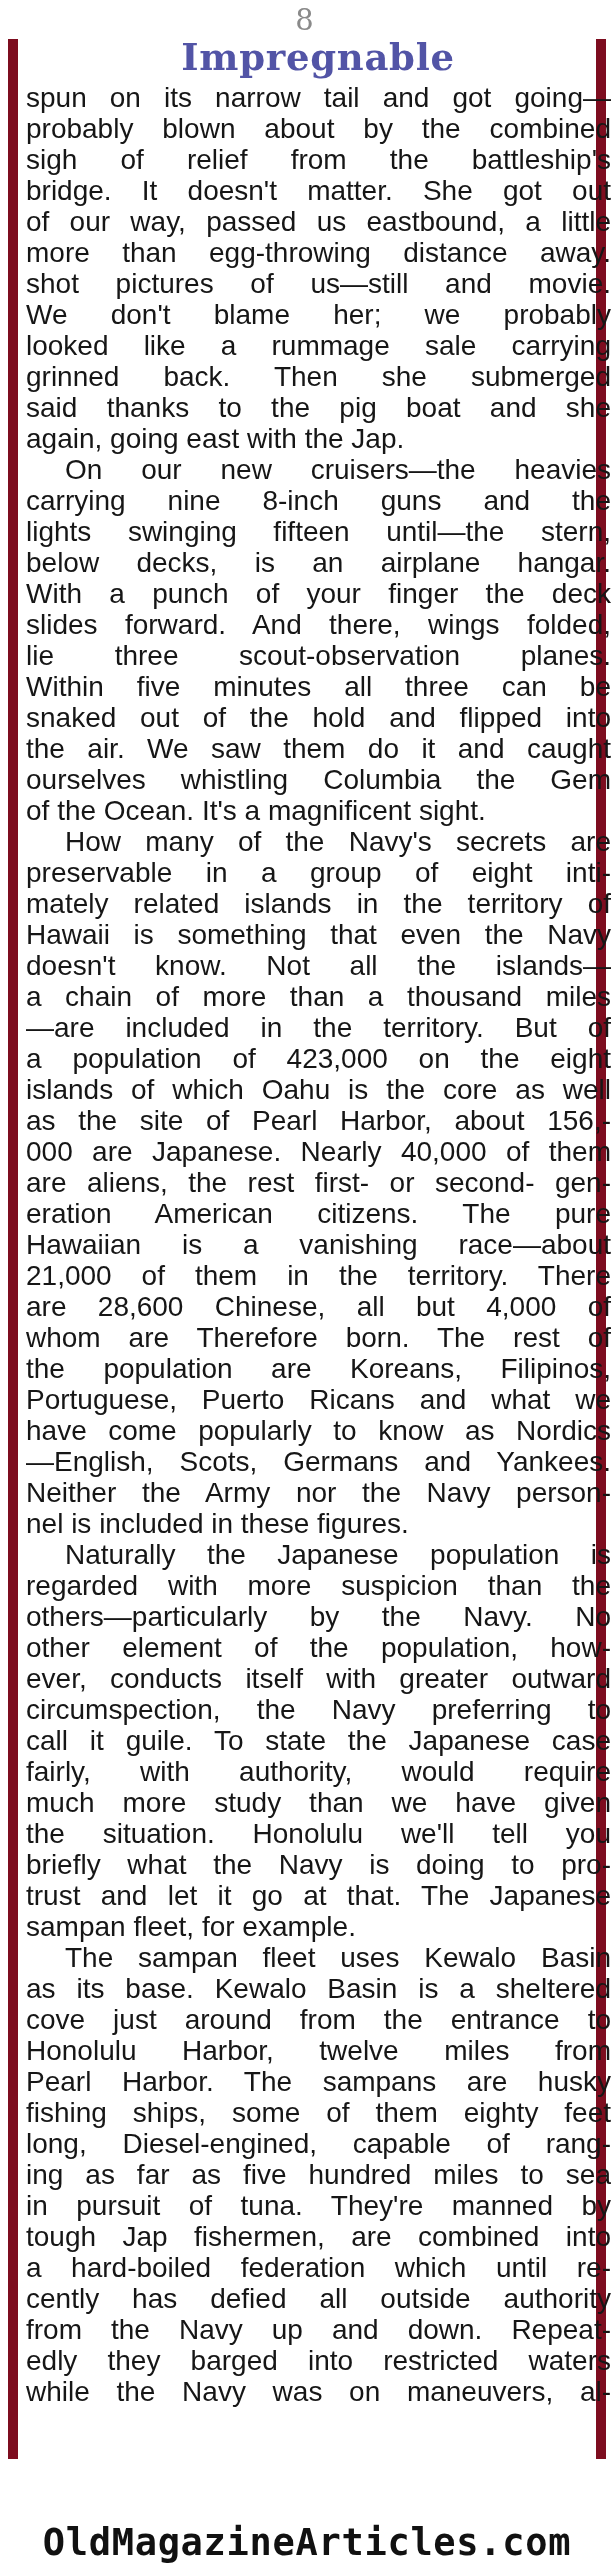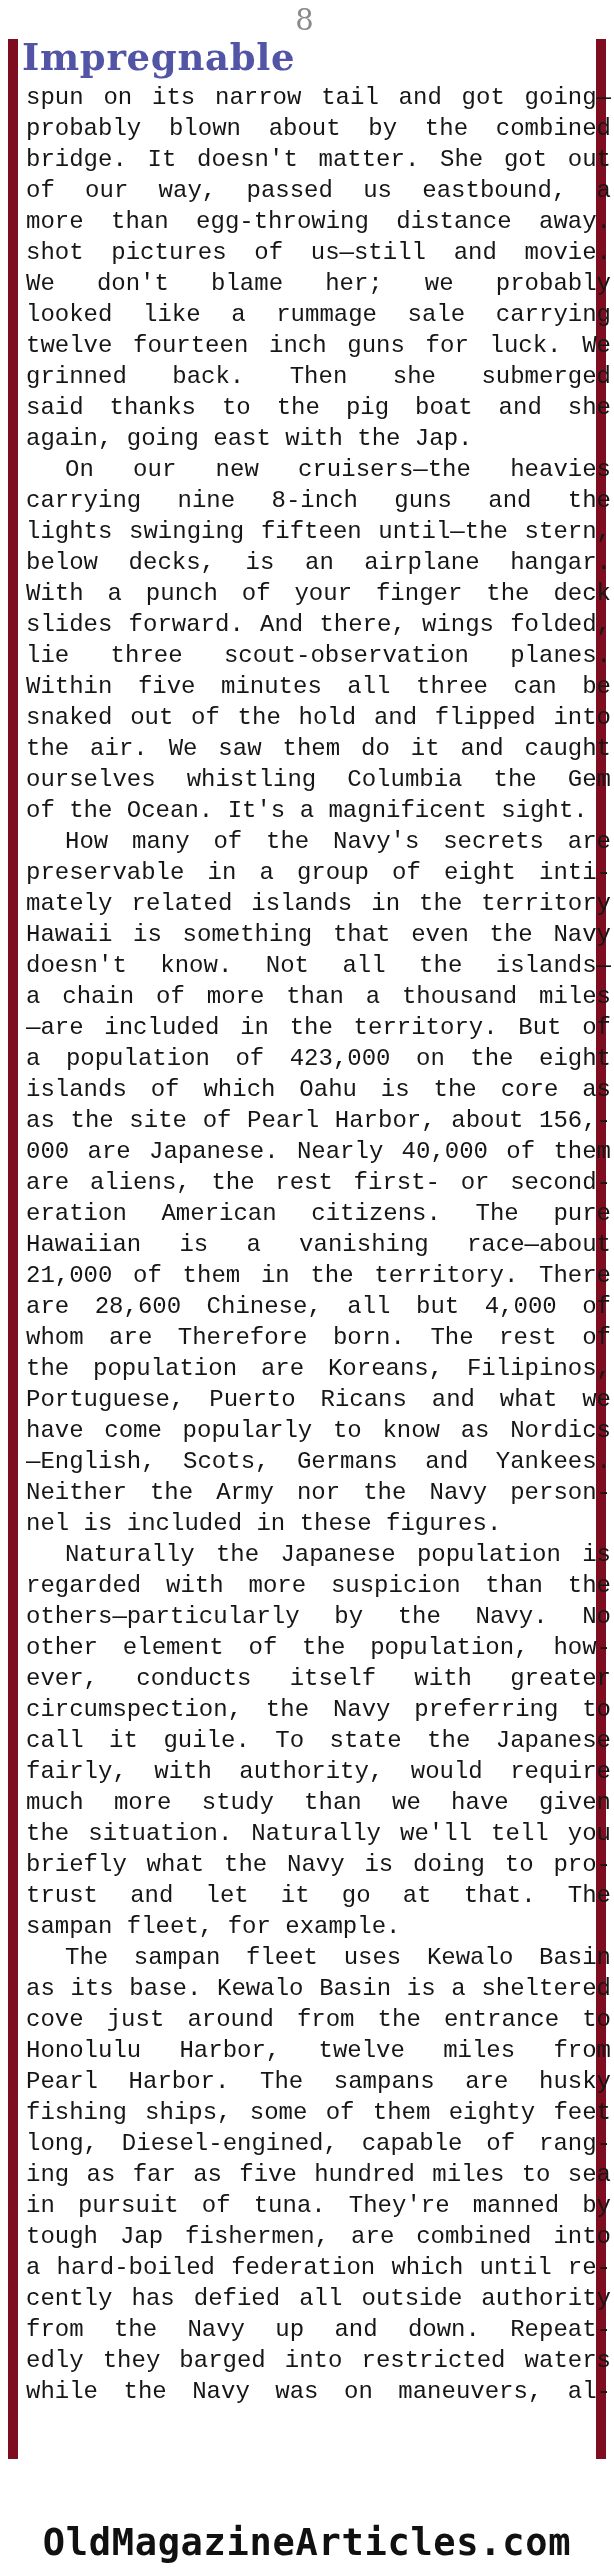--- a/index.html
+++ b/index.html
@@ -14,40 +14,41 @@
     position:absolute;
     top:2.8px; left:0; width:609px;
     text-align:center;
     font-family:"DejaVu Serif", serif;
     font-size:29px; line-height:35px;
     color:var(--page-number-color,#8a8a8a);
   }
   .article-title {
     position:absolute;
     top:36px; left:22px; width:592px;
+    text-align:center;
     font-family:"DejaVu Serif", serif;
     font-weight:bold;
     font-size:37px; line-height:43px;
     letter-spacing:0.7px;
     color:var(--title-color,#5254a6);
   }
   .side-bar {
     position:absolute;
     top:39px;
     width:9.7px; height:2420px;
     background:var(--bar-color,#7d0d1f);
   }
   .side-bar.left  { left:8.3px; }
   .side-bar.right { left:596px; }
   .article-body {
     position:absolute;
     top:82px; left:26px; width:585px;
     color:var(--text-color,#161616);
-    font-family:Liberation Mono, monospace;
-    font-size:24px;
+    font-family:Liberation Sans, sans-serif;
+    font-size:28px;
   }
   .body-line {
     height:31px; line-height:31px;
     white-space:normal;
     text-align:justify;
     text-align-last:justify;
     overflow:hidden;
   }
   .body-line.no-just { text-align-last:left; }
   .body-line.indent  { text-indent:39px; }
@@ -69,27 +70,27 @@
   <div class="side-bar left"></div>
   <div class="side-bar right"></div>
 
   <div class="page-number">8</div>
 
   <div class="article-title">Impregnable</div>
 
   <div class="article-body">
       <div class="body-line">spun on its narrow tail and got going—</div>
       <div class="body-line">probably blown about by the combined</div>
+      <div class="body-line">sigh of relief from the battleship's</div>
       <div class="body-line">bridge.  It doesn't matter.  She got out</div>
       <div class="body-line">of our way, passed us eastbound, a little</div>
       <div class="body-line">more than egg-throwing distance away.</div>
       <div class="body-line">shot pictures of us—still and movie.</div>
       <div class="body-line">We don't blame her; we probably</div>
       <div class="body-line">looked like a rummage sale carrying</div>
-      <div class="body-line">twelve fourteen inch guns for luck.  We</div>
       <div class="body-line">grinned back.  Then she submerged</div>
       <div class="body-line">said thanks to the pig boat and she</div>
       <div class="body-line no-just">again, going east with the Jap.</div>
       <div class="body-line indent">On our new cruisers—the heavies</div>
       <div class="body-line">carrying nine 8-inch guns and the</div>
       <div class="body-line">lights swinging fifteen until—the stern,</div>
       <div class="body-line">below decks, is an airplane hangar.</div>
       <div class="body-line">With a punch of your finger the deck</div>
       <div class="body-line">slides forward. And there, wings folded,</div>
       <div class="body-line">lie three scout-observation planes.</div>
@@ -123,21 +124,21 @@
       <div class="body-line no-just">nel is included in these figures.</div>
       <div class="body-line indent">Naturally the Japanese population is</div>
       <div class="body-line">regarded with more suspicion than the</div>
       <div class="body-line">others—particularly by the Navy.  No</div>
       <div class="body-line">other element of the population, how-</div>
       <div class="body-line">ever, conducts itself with greater outward</div>
       <div class="body-line">circumspection, the Navy preferring to</div>
       <div class="body-line">call it guile.  To state the Japanese case</div>
       <div class="body-line">fairly, with authority, would require</div>
       <div class="body-line">much more study than we have given</div>
-      <div class="body-line">the situation.  Naturally we'll tell you</div>
+      <div class="body-line">the situation.  Honolulu we'll tell you</div>
       <div class="body-line">briefly what the Navy is doing to pro-</div>
       <div class="body-line">trust and let it go at that.  The Japanese</div>
       <div class="body-line no-just">sampan fleet, for example.</div>
       <div class="body-line indent">The sampan fleet uses Kewalo Basin</div>
       <div class="body-line">as its base.  Kewalo Basin is a sheltered</div>
       <div class="body-line">cove just around from the entrance to</div>
       <div class="body-line">Honolulu Harbor, twelve miles from</div>
       <div class="body-line">Pearl Harbor.  The sampans are husky</div>
       <div class="body-line">fishing ships, some of them eighty feet</div>
       <div class="body-line">long, Diesel-engined, capable of rang-</div>

